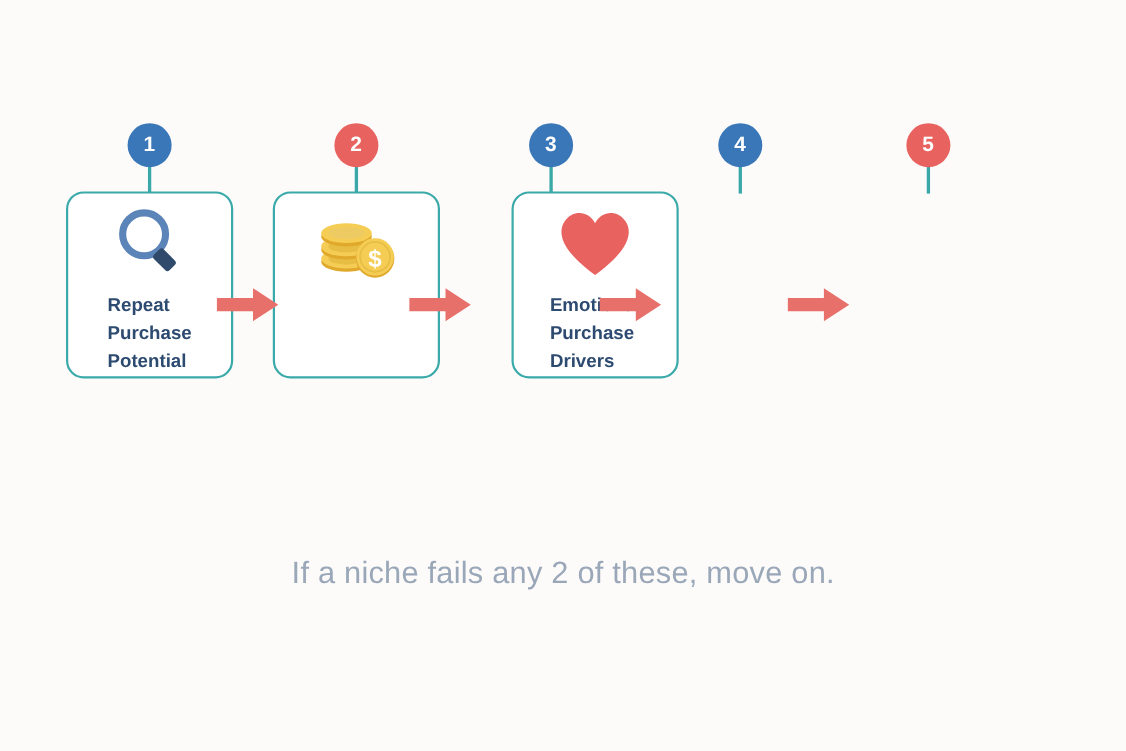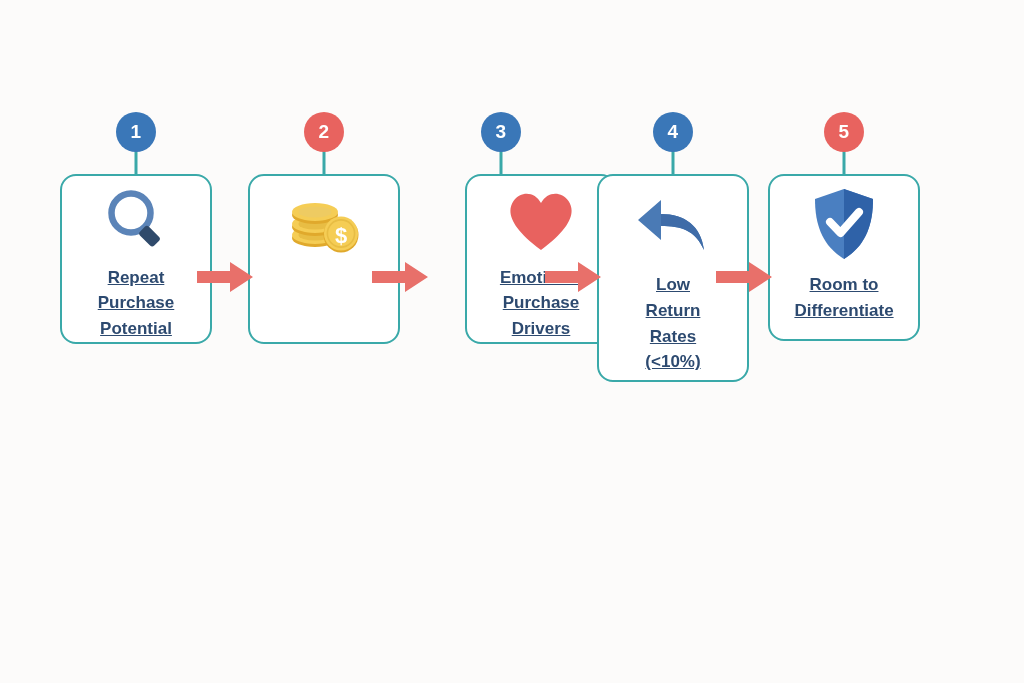--- a/index.html
+++ b/index.html
@@ -103,24 +103,22 @@
     align-items: center;
     justify-content: center;
     width: 100%;
   }
 
   .card-label {
     color: #2d4a70;
     font-size: 17px;
     font-weight: bold;
     line-height: 1.52;
-    text-align: center;
     padding: 0 6px;
     white-space: pre-line;
-    text-decoration: underline;
   }
 
   
   .connector {
     position: absolute;
     top: 148px;
     width: 58px;
     height: 34px;
     z-index: 5;
   }
@@ -212,50 +210,27 @@
 Purchase
 Drivers</div>
       </div>
     </div>
 
     <div class="step" data-step="3">
       <div class="stem"></div>
       <div class="badge blue">
         <span>4</span>
       </div>
-      <div class="card">
-        <div class="icon-wrap">
-          <svg width="80" height="72" viewBox="0 0 80 72" aria-hidden="true">
-            <path d="M28 12 L28 26 C 52 26, 68 38, 71 62 C 62 42, 48 38, 28 38 L28 52 L5 32 Z" fill="#4a7ab5"></path>
-            <path d="M28 26 C 52 26, 68 38, 71 62 C 62 42, 48 38, 28 38 Z" fill="#3f6ca8"></path>
-          </svg>
-        </div>
-        <div class="card-label">Low
-Return
-Rates
-(&lt;10%)</div>
-      </div>
     </div>
 
     <div class="step" data-step="4">
       <div class="stem"></div>
       <div class="badge red">
         <span>5</span>
       </div>
-      <div class="card">
-        <div class="icon-wrap">
-          <svg width="66" height="76" viewBox="0 0 66 76" aria-hidden="true">
-            <path d="M33 3 L62 13 C62 40, 54 60, 33 73 C 12 60, 4 40, 4 13 Z" fill="#4a7fc1"></path>
-            <path d="M33 3 L62 13 C62 40, 54 60, 33 73 Z" fill="#2f62a8"></path>
-            <path d="M19 36 L29.5 47 L48 26" fill="none" stroke="#ffffff" stroke-width="8" stroke-linecap="round" stroke-linejoin="round"></path>
-          </svg>
-        </div>
-        <div class="card-label">Room to
-Differentiate</div>
-      </div>
     </div>
 
     <div class="connector" data-conn="0">
       <svg width="58" height="34" viewBox="0 0 58 34" aria-hidden="true">
         <path d="M0 11 L33 11 L33 2 L56 17 L33 32 L33 23 L0 23 Z" fill="#e8706a"></path>
       </svg>
     </div>
     <div class="connector" data-conn="1">
       <svg width="58" height="34" viewBox="0 0 58 34" aria-hidden="true">
         <path d="M0 11 L33 11 L33 2 L56 17 L33 32 L33 23 L0 23 Z" fill="#e8706a"></path>
@@ -267,14 +242,15 @@
       </svg>
     </div>
     <div class="connector" data-conn="3">
       <svg width="58" height="34" viewBox="0 0 58 34" aria-hidden="true">
         <path d="M0 11 L33 11 L33 2 L56 17 L33 32 L33 23 L0 23 Z" fill="#e8706a"></path>
       </svg>
     </div>
 
   </div>
 
+  <div class="caption">If a niche fails any 2 of these, move on.</div>
 
 </div>
 
 </body></html>

